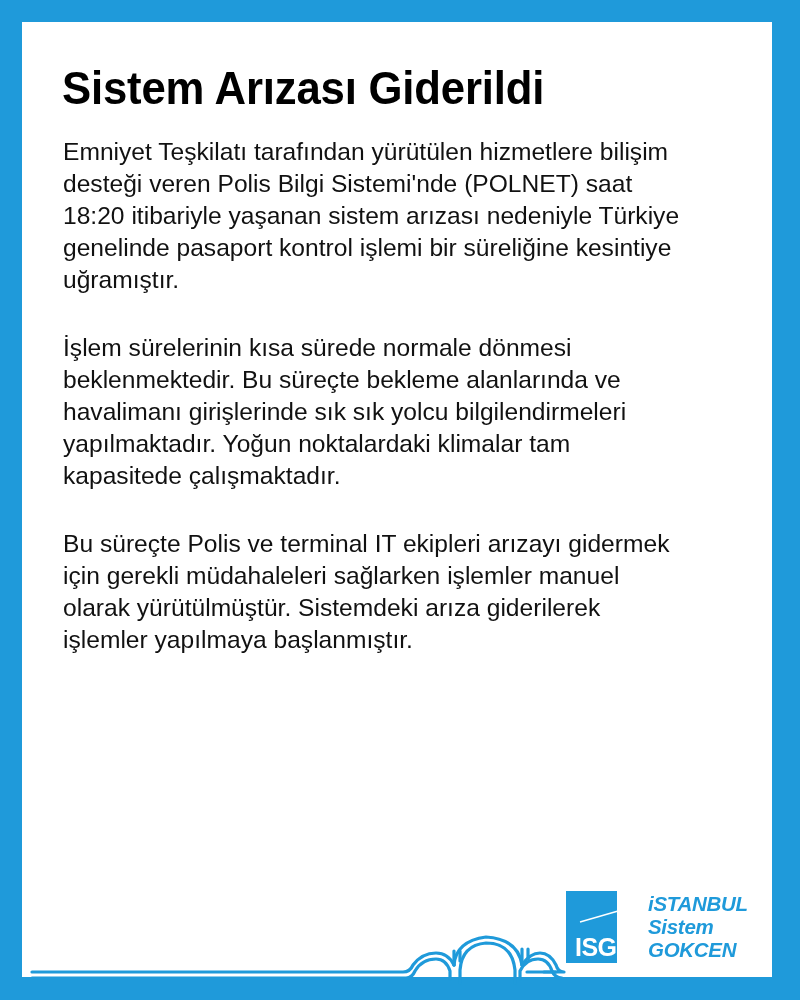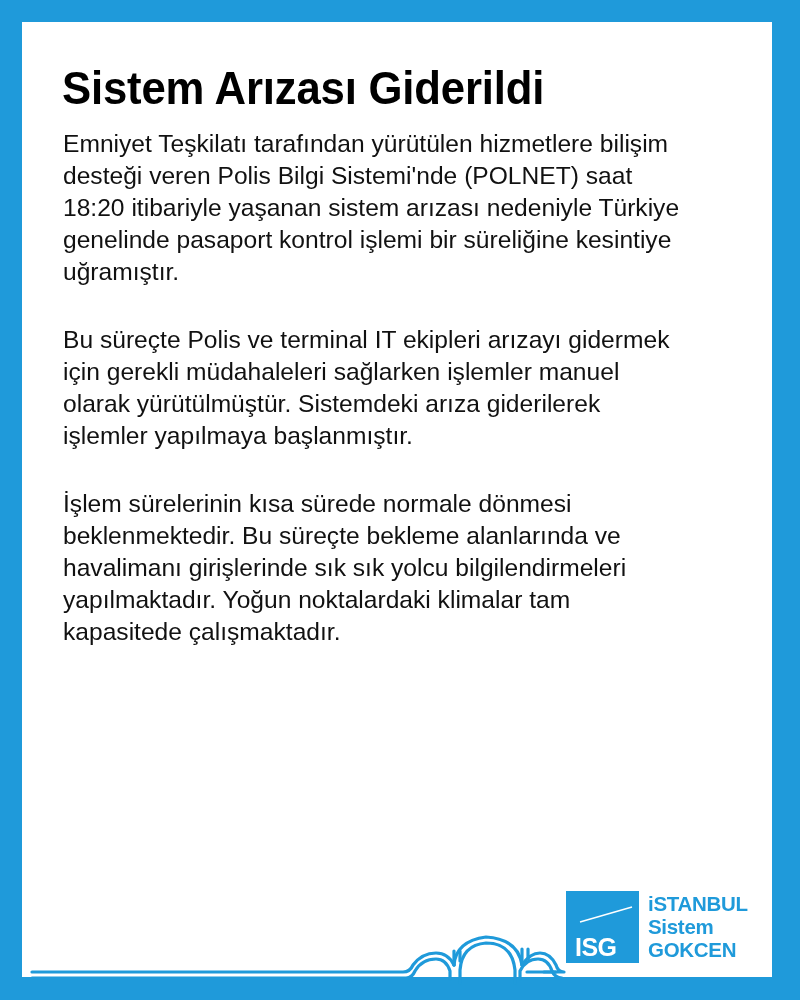--- a/index.html
+++ b/index.html
@@ -25,21 +25,21 @@
     font-size: 47px;
     line-height: 56px;
     color: #000000;
     letter-spacing: -0.2px;
     transform: scaleX(0.93);
     transform-origin: left center;
     white-space: nowrap;
   }
   .body-text {
     position: absolute;
-    left: 41px; top: 106px;
+    left: 41px; top: 114px;
     width: 700px;
     color: #111111;
     font-size: 24.6px;
     line-height: 32px;
   }
   .para {
     margin: 0 0 36px 0;
     white-space: pre-line;
   }
   .skyline {
@@ -48,21 +48,21 @@
     width: 540px; height: 70px;
   }
   .logo {
     position: absolute;
     left: 544px; top: 869px;
     width: 200px; height: 74px;
   }
   .logo-square {
     position: absolute;
     left: 0; top: 0;
-    width: 73px; height: 72px;
+    width: 51px; height: 72px;
     background: #1f9ada;
   }
   .logo-square svg { position: absolute; left: 0; top: 0; }
   .logo-abbr {
     position: absolute;
     left: 9px; top: 43px;
     color: #ffffff;
     font-weight: bold;
     font-size: 25px;
     line-height: 26px;
@@ -70,44 +70,44 @@
   }
   .logo-words {
     position: absolute;
     left: 82px; top: 1px;
     color: #1f9ada;
     font-weight: bold;
     font-size: 20.5px;
     line-height: 23px;
     letter-spacing: -0.3px;
   }
-  .logo-words div { white-space: nowrap; }
+  .logo-words div { white-space: nowrap; font-style: italic; }
 </style>
 </head>
 <body>
 
 <div class="panel">
 
   <h1 class="title">Sistem Arızası Giderildi</h1>
 
   <div class="body-text">
     <p class="para">Emniyet Teşkilatı tarafından yürütülen hizmetlere bilişim
 desteği veren Polis Bilgi Sistemi'nde (POLNET) saat
 18:20 itibariyle yaşanan sistem arızası nedeniyle Türkiye
 genelinde pasaport kontrol işlemi  bir süreliğine kesintiye
 uğramıştır.</p>
-    <p class="para">Bu süreçte Polis ve terminal IT ekipleri arızayı gidermek
-için gerekli müdahaleleri sağlarken işlemler manuel
-olarak yürütülmüştür. Sistemdeki arıza giderilerek
-işlemler yapılmaya başlanmıştır.</p>
     <p class="para">İşlem sürelerinin kısa sürede normale dönmesi
 beklenmektedir.  Bu süreçte bekleme alanlarında ve
 havalimanı girişlerinde sık sık yolcu bilgilendirmeleri
 yapılmaktadır. Yoğun noktalardaki klimalar tam
 kapasitede çalışmaktadır.</p>
+    <p class="para">Bu süreçte Polis ve terminal IT ekipleri arızayı gidermek
+için gerekli müdahaleleri sağlarken işlemler manuel
+olarak yürütülmüştür. Sistemdeki arıza giderilerek
+işlemler yapılmaya başlanmıştır.</p>
   </div>
 
   <div class="skyline">
     <svg width="540" height="70" viewBox="0 0 540 70" fill="none" stroke="#1f9ada" stroke-width="3.2" stroke-linecap="round" stroke-linejoin="round">
 
       <path d="M2 57 L373 57 Q380 57 383 50 Q392 38 406 38 Q418 38 424 50"></path>
 
       <path d="M2 63 L376 63 Q382 63 385 56 Q392 44 406 44 Q416 44 420 56 L420 64"></path>
 
       <path d="M430 68 L430 55 Q432 30 456 28 Q482 28 485 55 L485 68"></path>

